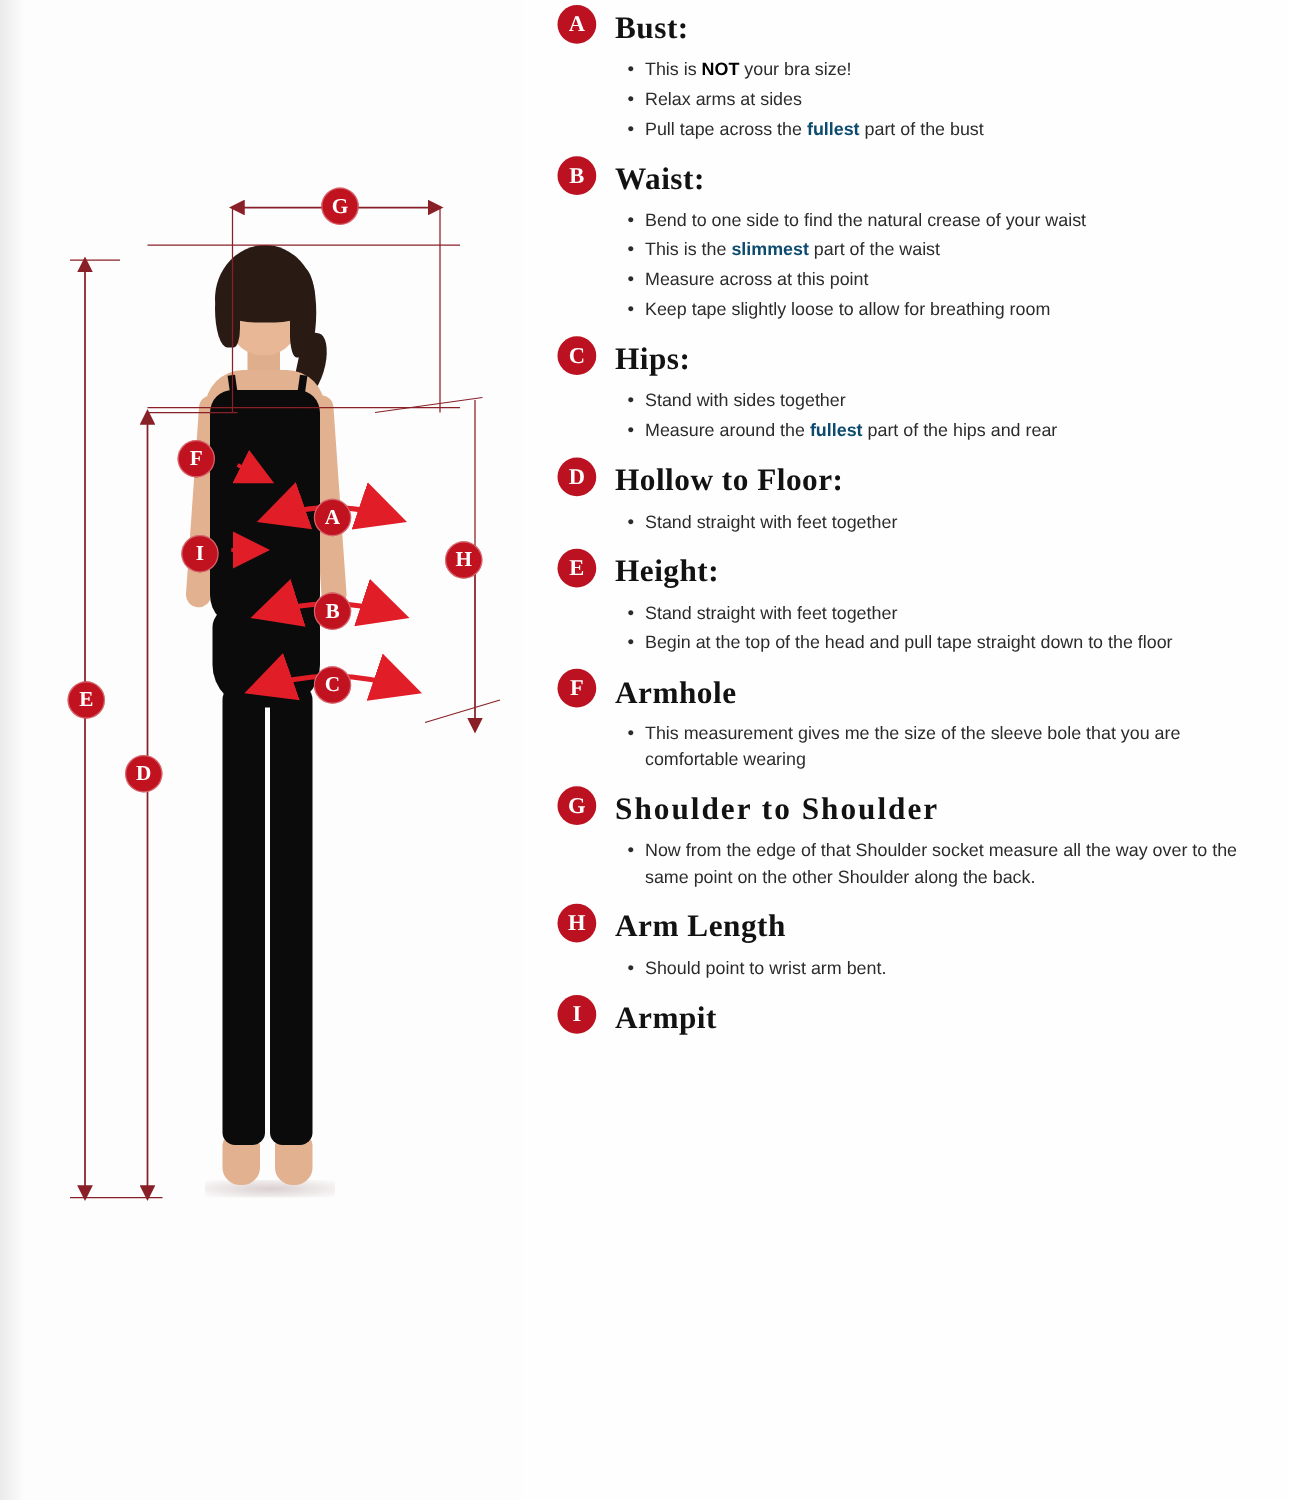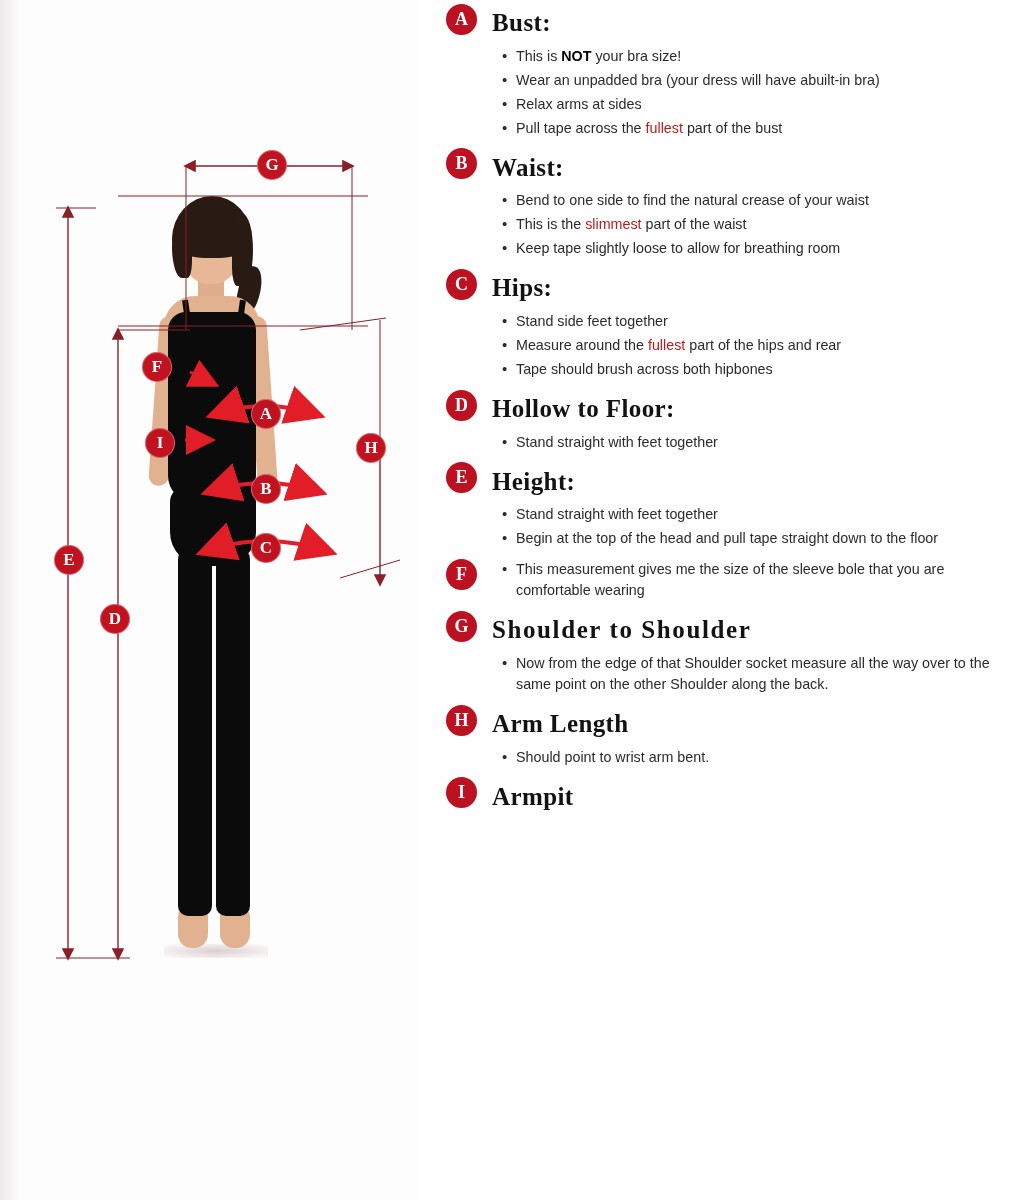--- a/index.html
+++ b/index.html
@@ -273,22 +273,22 @@
     left: 0;
     top: -1px;
     color: #2b2b2b;
     font-size: 15px;
   }
   .em {
     font-weight: bold;
     color: #000;
   }
   .em-red {
-    font-weight: normal;
-    color: #b91c1c;
+    font-weight: bold;
+    color: #0c4a6e;
   }
   .spacer-top { height: 4px; }
 </style>
 </head>
 <body>
 
 <div class="page">
 
   <div class="diagram">
     <div class="edge-strip"></div>
@@ -373,45 +373,44 @@
   <div class="legend">
     <div class="spacer-top"></div>
     <div id="legend-list">
         <div class="entry">
           <div class="entry-badge">A</div>
           <div class="entry-head">
             <div class="entry-title">Bust:</div>
           </div>
           <ul class="bullets">
             <li>This is <span class="em">NOT</span> your bra size!</li>
-            <li>Wear an unpadded bra (your dress will have abuilt-in bra)</li>
             <li>Relax arms at sides</li>
             <li>Pull tape across the <span class="em-red">fullest</span> part of the bust</li>
           </ul>
         </div>
         <div class="entry">
           <div class="entry-badge">B</div>
           <div class="entry-head">
             <div class="entry-title">Waist:</div>
           </div>
           <ul class="bullets">
             <li>Bend to one side to find the natural crease of your waist</li>
             <li>This is the <span class="em-red">slimmest</span> part of the waist</li>
+            <li>Measure across at this point</li>
             <li>Keep tape slightly loose to allow for breathing room</li>
           </ul>
         </div>
         <div class="entry">
           <div class="entry-badge">C</div>
           <div class="entry-head">
             <div class="entry-title">Hips:</div>
           </div>
           <ul class="bullets">
-            <li>Stand side feet together</li>
+            <li>Stand with sides together</li>
             <li>Measure around the <span class="em-red">fullest</span> part of the hips and rear</li>
-            <li>Tape should brush across both hipbones</li>
           </ul>
         </div>
         <div class="entry">
           <div class="entry-badge">D</div>
           <div class="entry-head">
             <div class="entry-title">Hollow to Floor:</div>
           </div>
           <ul class="bullets">
             <li>Stand straight with feet together</li>
           </ul>
@@ -421,20 +420,23 @@
           <div class="entry-head">
             <div class="entry-title">Height:</div>
           </div>
           <ul class="bullets">
             <li>Stand straight with feet together</li>
             <li>Begin at the top of the head and pull tape straight down to the floor</li>
           </ul>
         </div>
         <div class="entry">
           <div class="entry-badge">F</div>
+          <div class="entry-head">
+            <div class="entry-title">Armhole</div>
+          </div>
           <ul class="bullets">
             <li>This measurement gives me the size of the sleeve bole that you are comfortable wearing</li>
           </ul>
         </div>
         <div class="entry">
           <div class="entry-badge">G</div>
           <div class="entry-head">
             <div class="entry-title wide">Shoulder to Shoulder</div>
           </div>
           <ul class="bullets">

